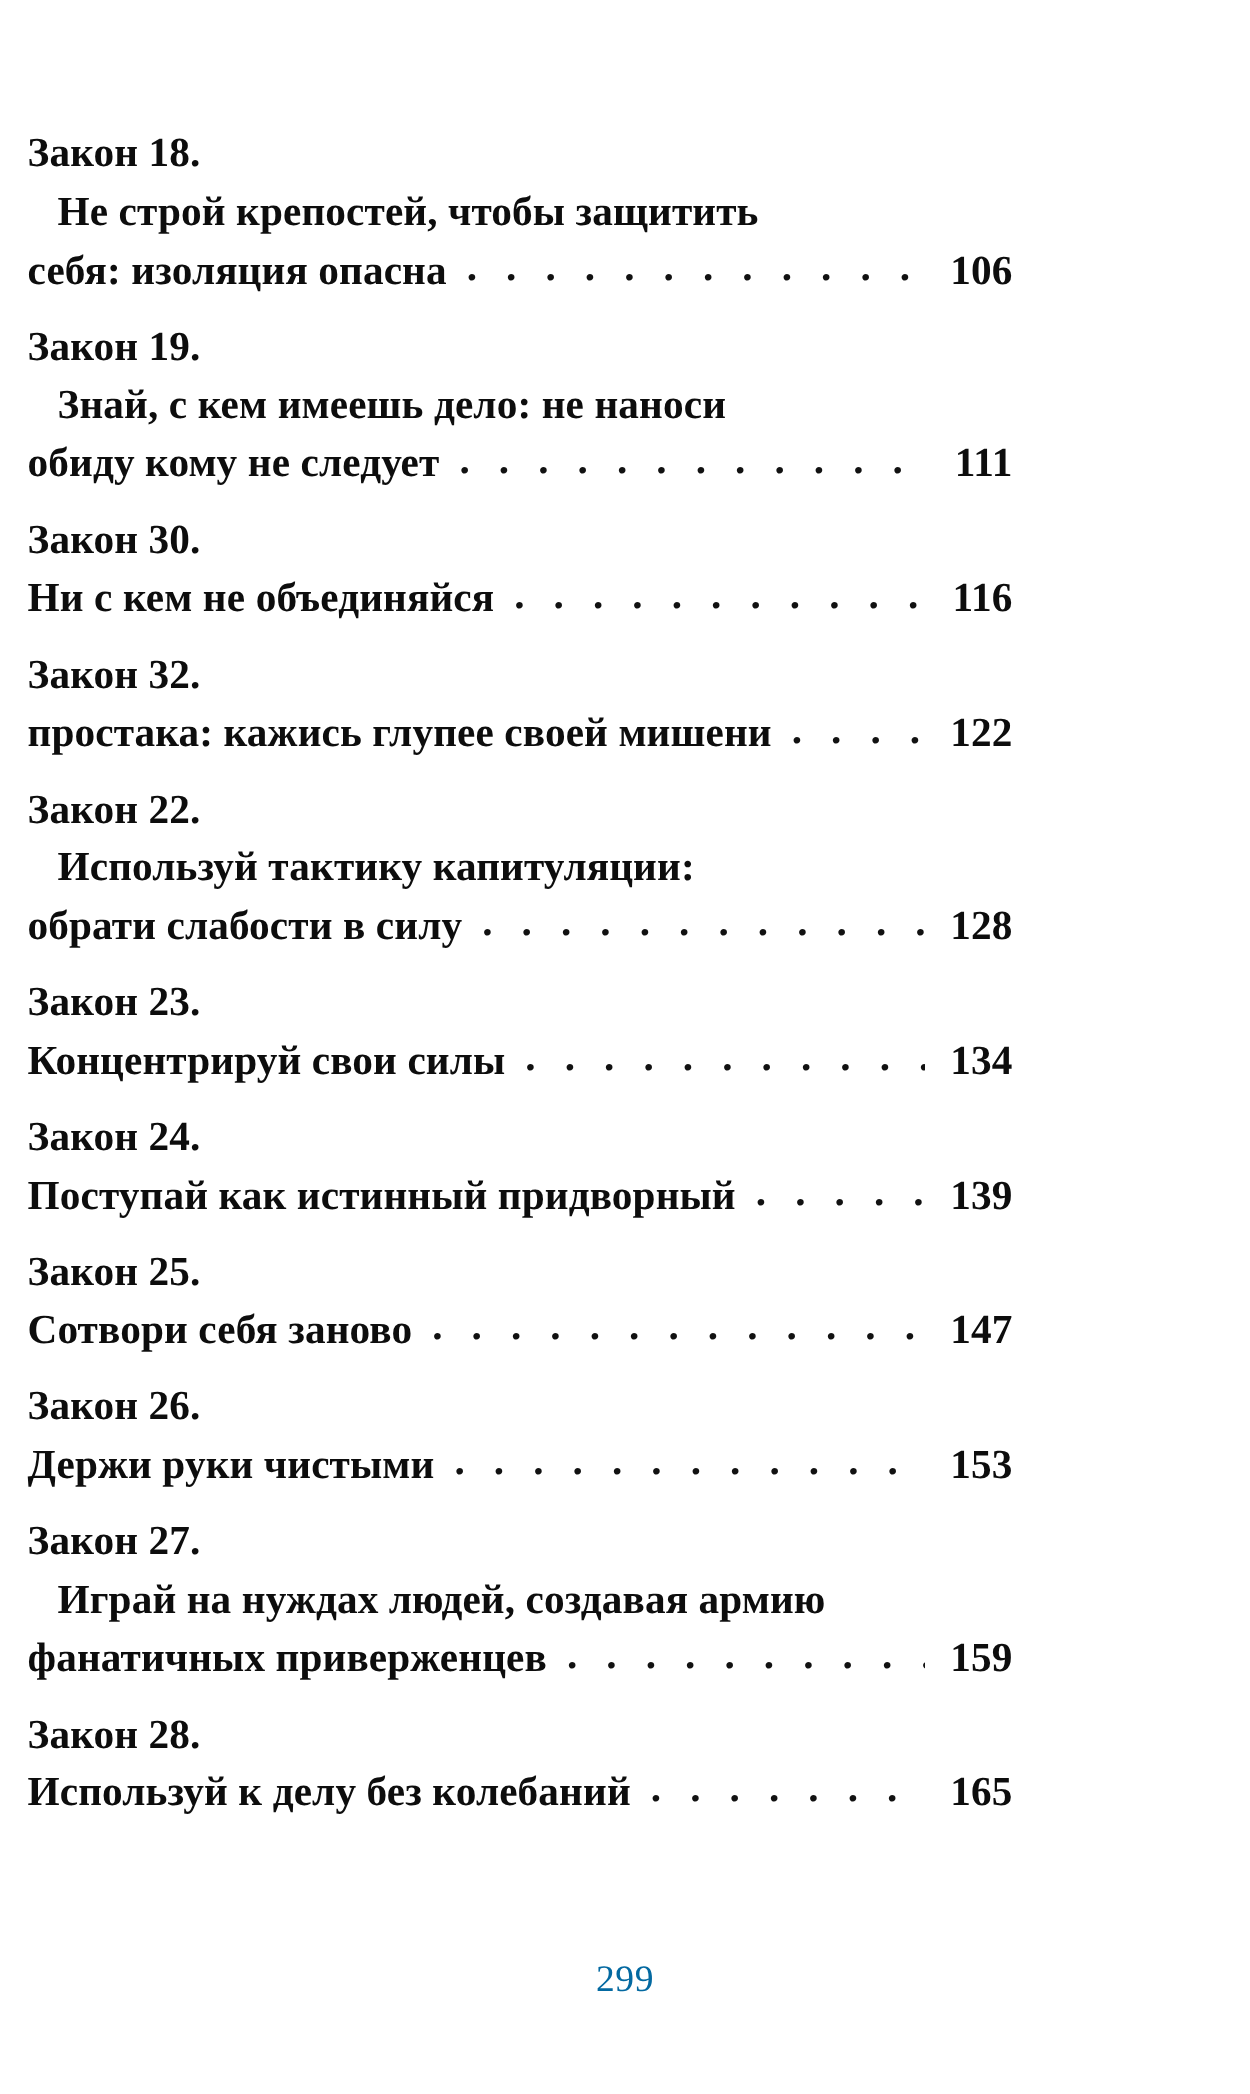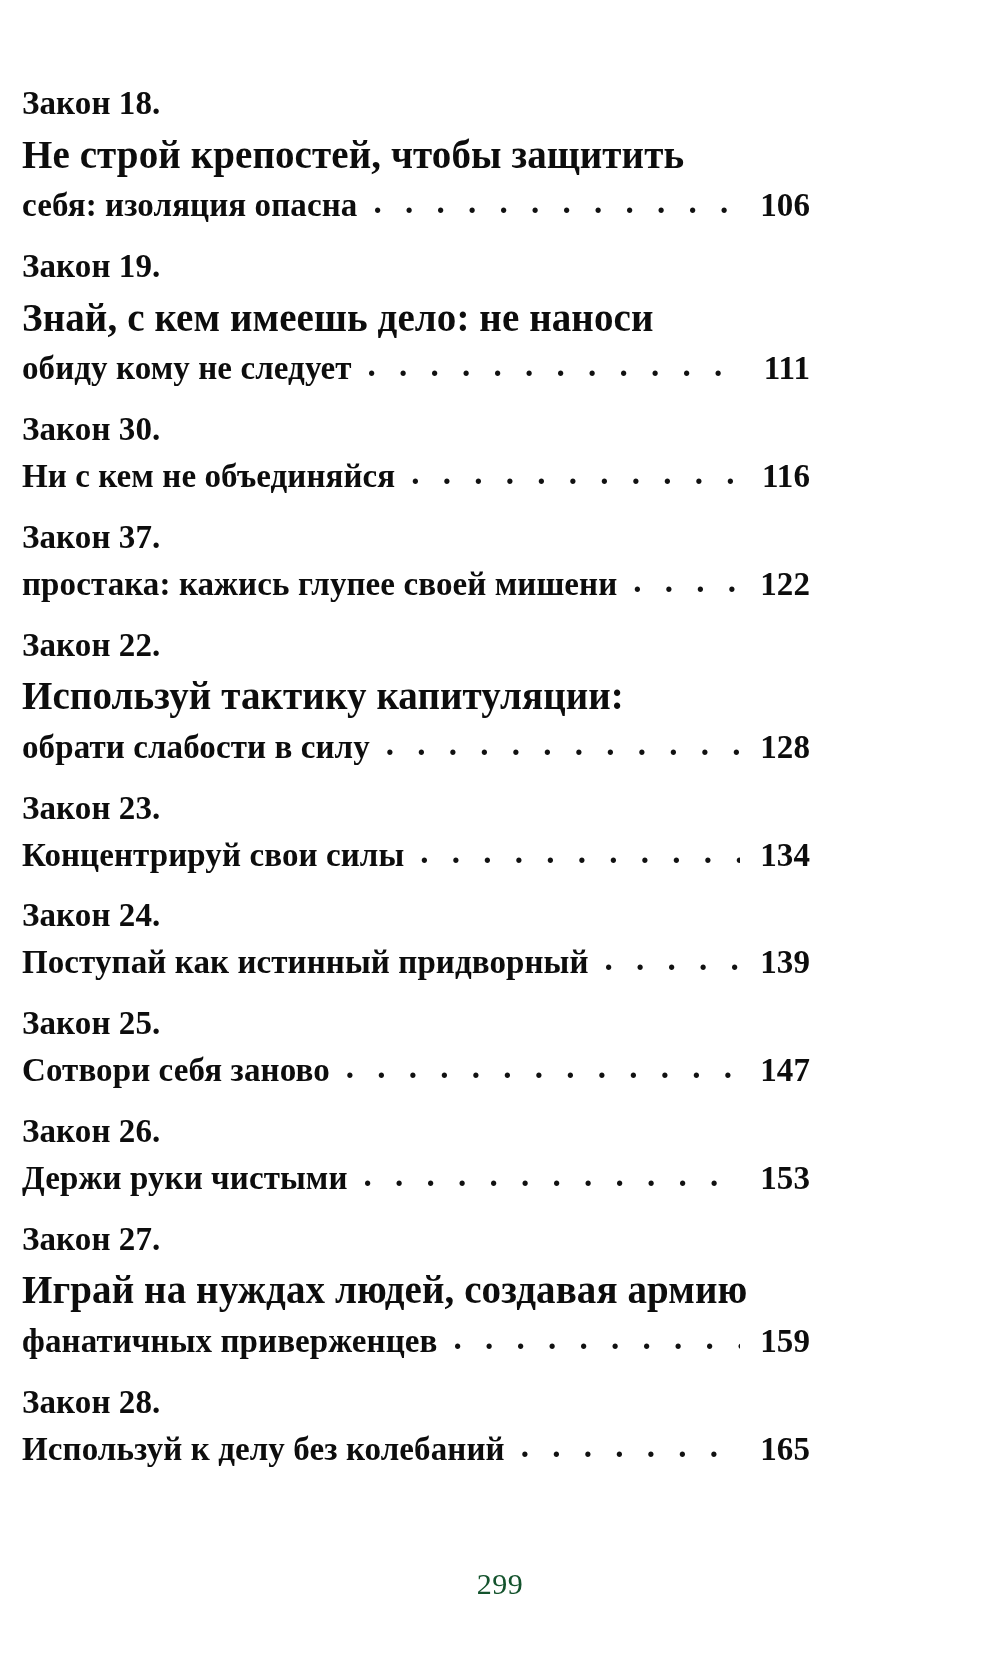--- a/index.html
+++ b/index.html
@@ -12,21 +12,21 @@
     height: 1675px;
     font-family: "Liberation Serif", "DejaVu Serif", serif;
     color: #0d0d0d;
     position: relative;
     overflow: hidden;
   }
   .page {
     box-sizing: border-box;
     width: 1000px;
     height: 1675px;
-    padding: 80px 190px 0 22px;
+    padding: 100px 190px 0 22px;
     position: relative;
     border-radius: 30px;
   }
   .toc {
     display: block;
   }
   .entry {
     margin-bottom: 14px;
   }
   .entry-label {
@@ -37,23 +37,24 @@
     white-space: nowrap;
   }
   .entry-body {
     font-size: 33px;
     line-height: 1.42;
     font-weight: 700;
     letter-spacing: 0.1px;
   }
   
   .title-lines {
-    font-size: 39px;
+    font-size: 33px;
     line-height: 1.42;
     font-weight: 700;
+    margin-left: 24px;
   }
   .lastline {
     display: flex;
     align-items: flex-start;
     width: 100%;
   }
   .lastline .text {
     white-space: nowrap;
     flex: 0 0 auto;
   }
@@ -80,21 +81,21 @@
   }
   .folio {
     position: absolute;
     left: 0;
     right: 0;
     bottom: 74px;
     text-align: center;
     font-size: 30px;
     font-weight: 400;
     font-family: "Liberation Serif", "DejaVu Serif", serif;
-    color: #14532d;
+    color: #0369a1;
     letter-spacing: 0.5px;
   }
 </style>
 </head>
 <body>
 
 <div class="page">
   <div class="toc" id="toc">
       <div class="entry">
         <div class="entry-label">Закон 18.</div>
@@ -122,21 +123,21 @@
         <div class="entry-label">Закон 30.</div>
         <div class="entry-body">
           <div class="lastline">
             <span class="text">Ни с кем не объединяйся</span>
             <span class="leader"></span>
             <span class="pageno">116</span>
           </div>
         </div>
       </div>
       <div class="entry">
-        <div class="entry-label">Закон 37.</div>
+        <div class="entry-label">Закон 32.</div>
         <div class="entry-body">
           <div class="lastline">
             <span class="text">простака: кажись глупее своей мишени</span>
             <span class="leader"></span>
             <span class="pageno">122</span>
           </div>
         </div>
       </div>
       <div class="entry">
         <div class="entry-label">Закон 22.</div>

